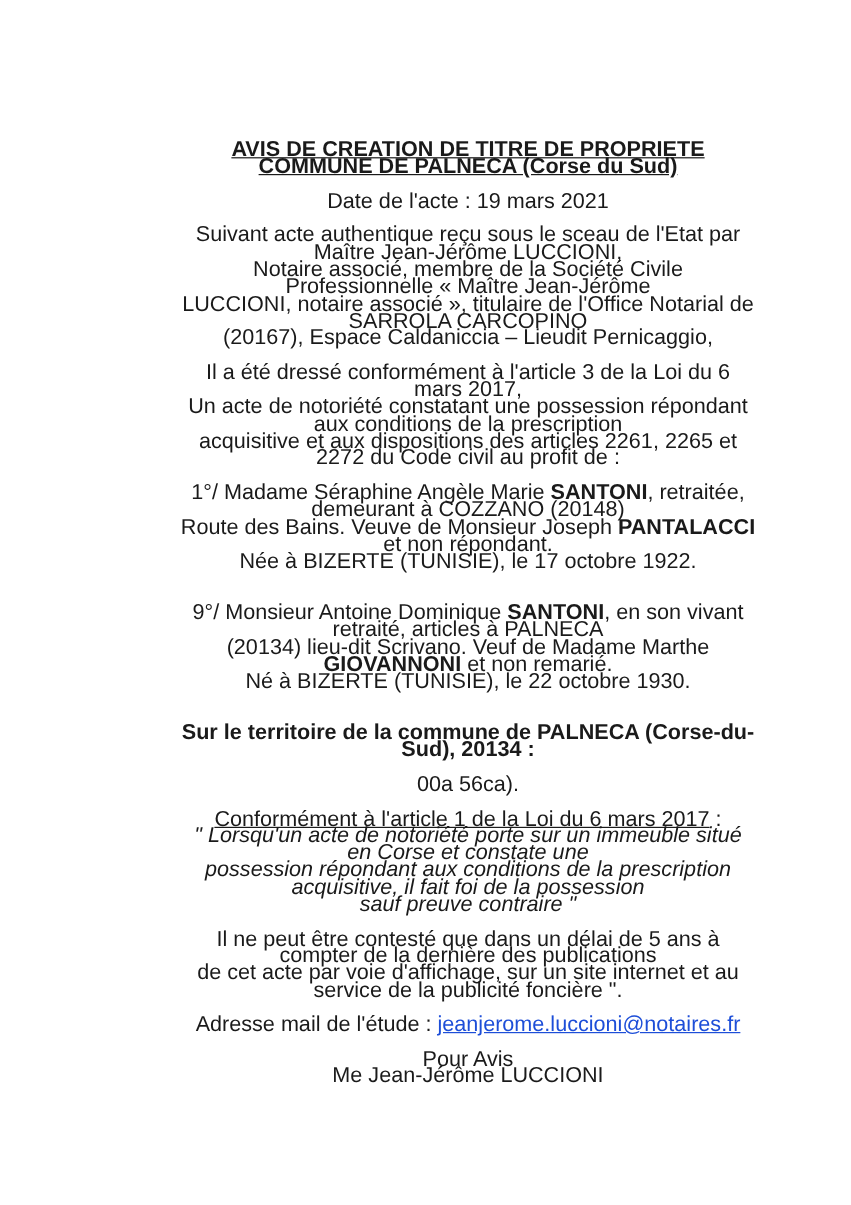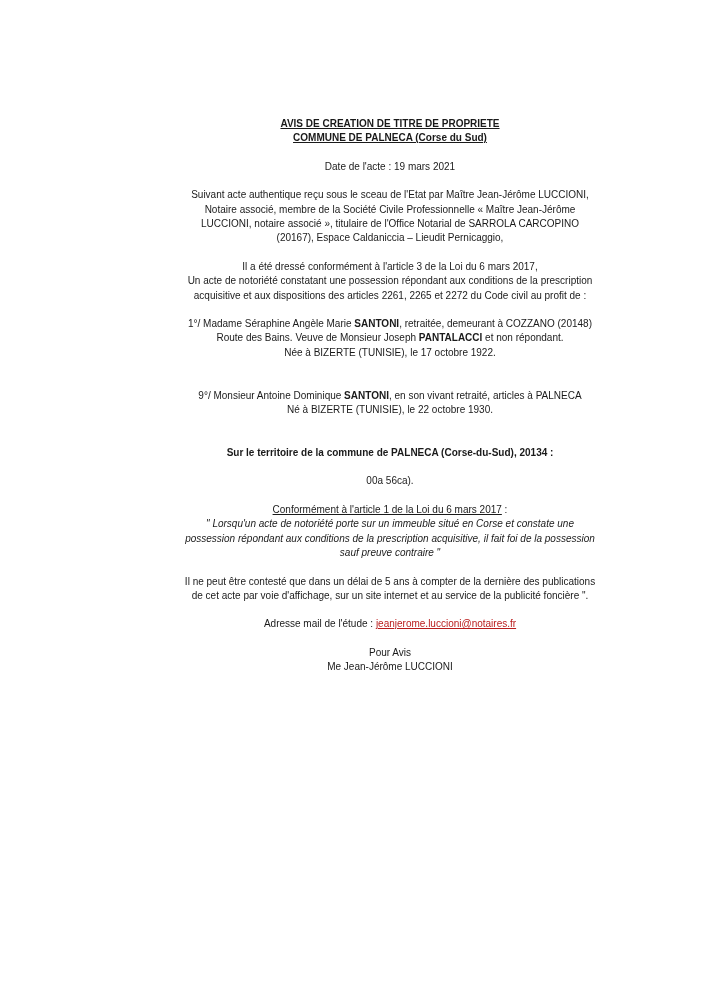--- a/index.html
+++ b/index.html
@@ -1,27 +1,27 @@
 <!DOCTYPE html>
 <html><head>
   <meta charset="utf-8">
   <style>
     html, body { margin: 0; padding: 0; background: #ffffff; }
     body { width: 709px; height: 1004px; position: relative; overflow: hidden; }
     .page {
       position: absolute; left: 150px; top: 117px; width: 480px;
-      font-family: "Liberation Sans", sans-serif; font-size: 10px;
+      font-family: "Liberation Sans", sans-serif; font-size: 18px;
       line-height: 14.3px; color: #1a1a1a; text-align: center;
     }
     .p { margin: 0; }
     .gap { height: 14.3px; }
     .b { font-weight: bold; }
     .u { text-decoration: underline; }
     .i { font-style: italic; }
-    a.mail { color: #b91c1c; text-decoration: underline; }
+    a.mail { color: #1d4ed8; text-decoration: underline; }
     .title { font-weight: bold; text-decoration: underline; }
   </style>
 </head>
 <body>
 
 <div class="page">
   <p class="p title">AVIS DE CREATION DE TITRE DE PROPRIETE</p>
   <p class="p title">COMMUNE DE PALNECA (Corse du Sud)</p>
   <div class="gap"></div>
   <p class="p">Date de l'acte : 19 mars 2021</p>
@@ -46,20 +46,21 @@
     <p class="p"><span>1°/ Madame Séraphine Angèle Marie </span><span class="b">SANTONI</span><span>, retraitée, demeurant à COZZANO (20148)</span></p>
     <p class="p"><span>Route des Bains. Veuve de Monsieur Joseph </span><span class="b">PANTALACCI</span><span> et non répondant.</span></p>
     <p class="p">Née à BIZERTE (TUNISIE), le 17 octobre 1922.</p>
   </div>
   <div class="gap"></div>
 
   <div class="gap"></div>
 
   <div>
     <p class="p"><span>9°/ Monsieur Antoine Dominique </span><span class="b">SANTONI</span><span>, en son vivant retraité, articles à PALNECA</span></p>
+    <p class="p"><span>(20134) lieu-dit Scrivano. Veuf de Madame Marthe </span><span class="b">GIOVANNONI</span><span> et non remarié.</span></p>
     <p class="p">Né à BIZERTE (TUNISIE), le 22 octobre 1930.</p>
   </div>
   <div class="gap"></div>
 
   <div class="gap"></div>
   <p class="p b">Sur le territoire de la commune de PALNECA (Corse-du-Sud), 20134 :</p>
   <div class="gap"></div>
   <p class="p">00a 56ca).</p>
   <div class="gap"></div>
 

